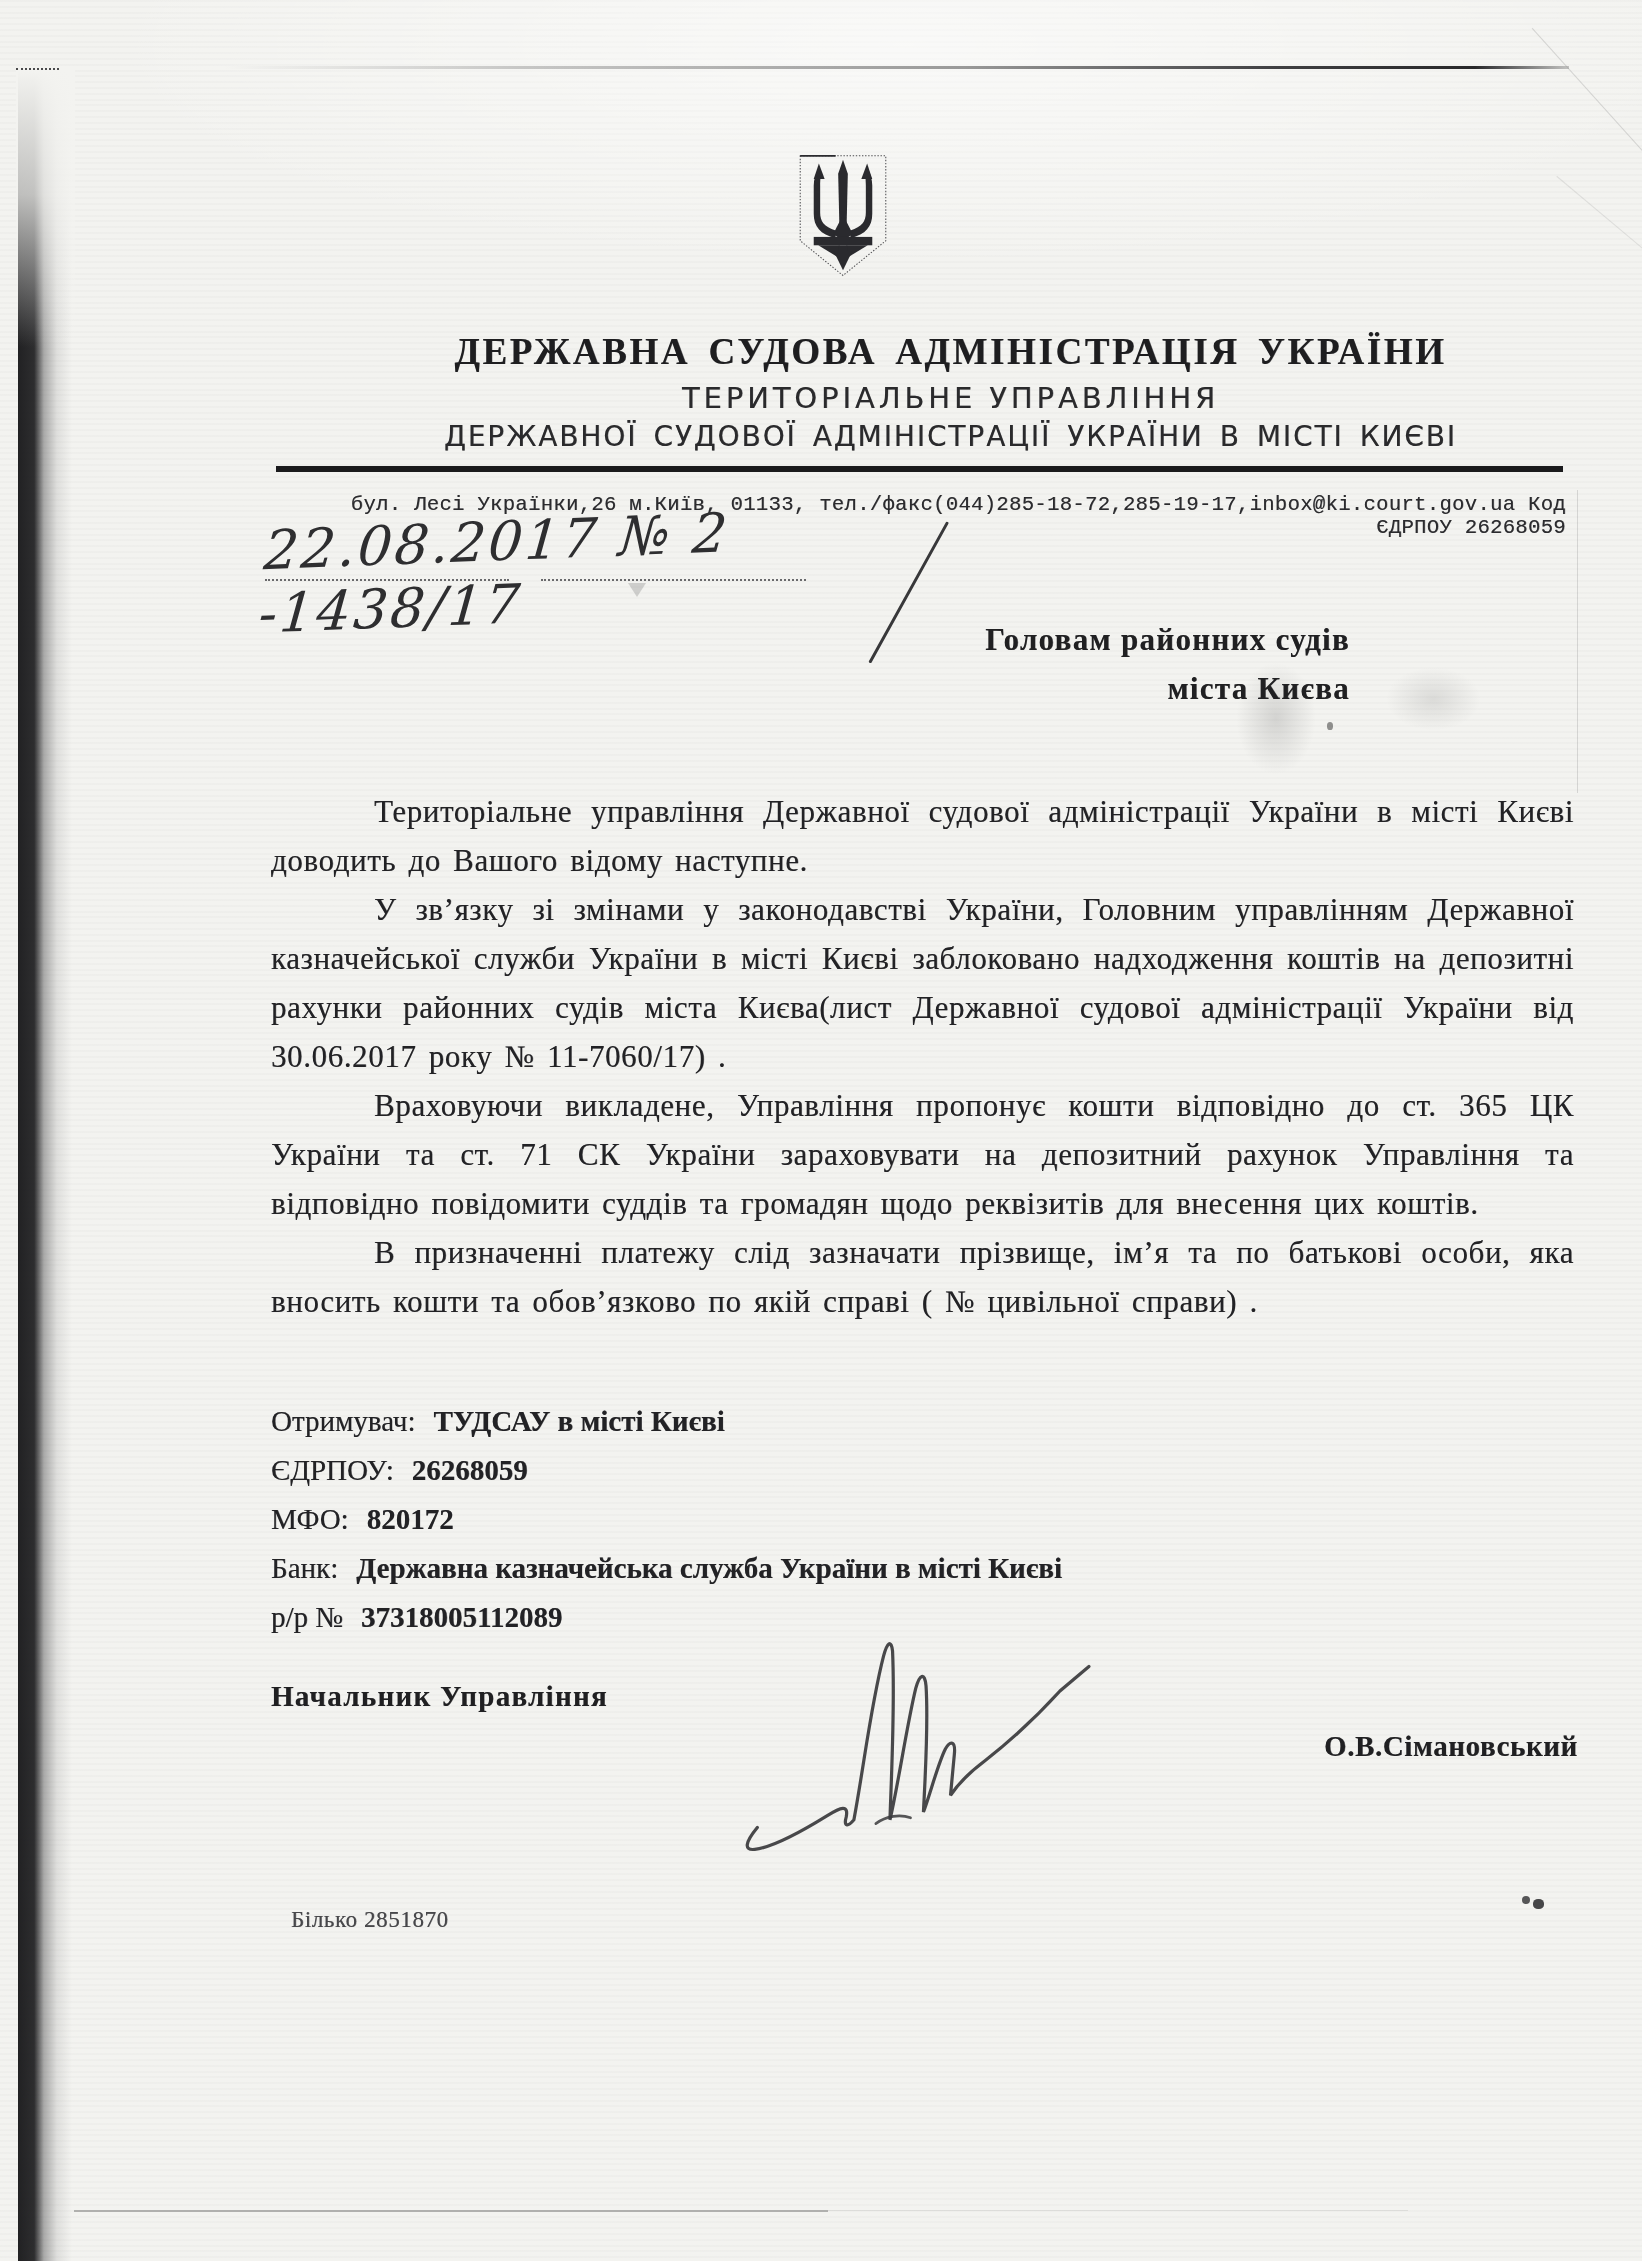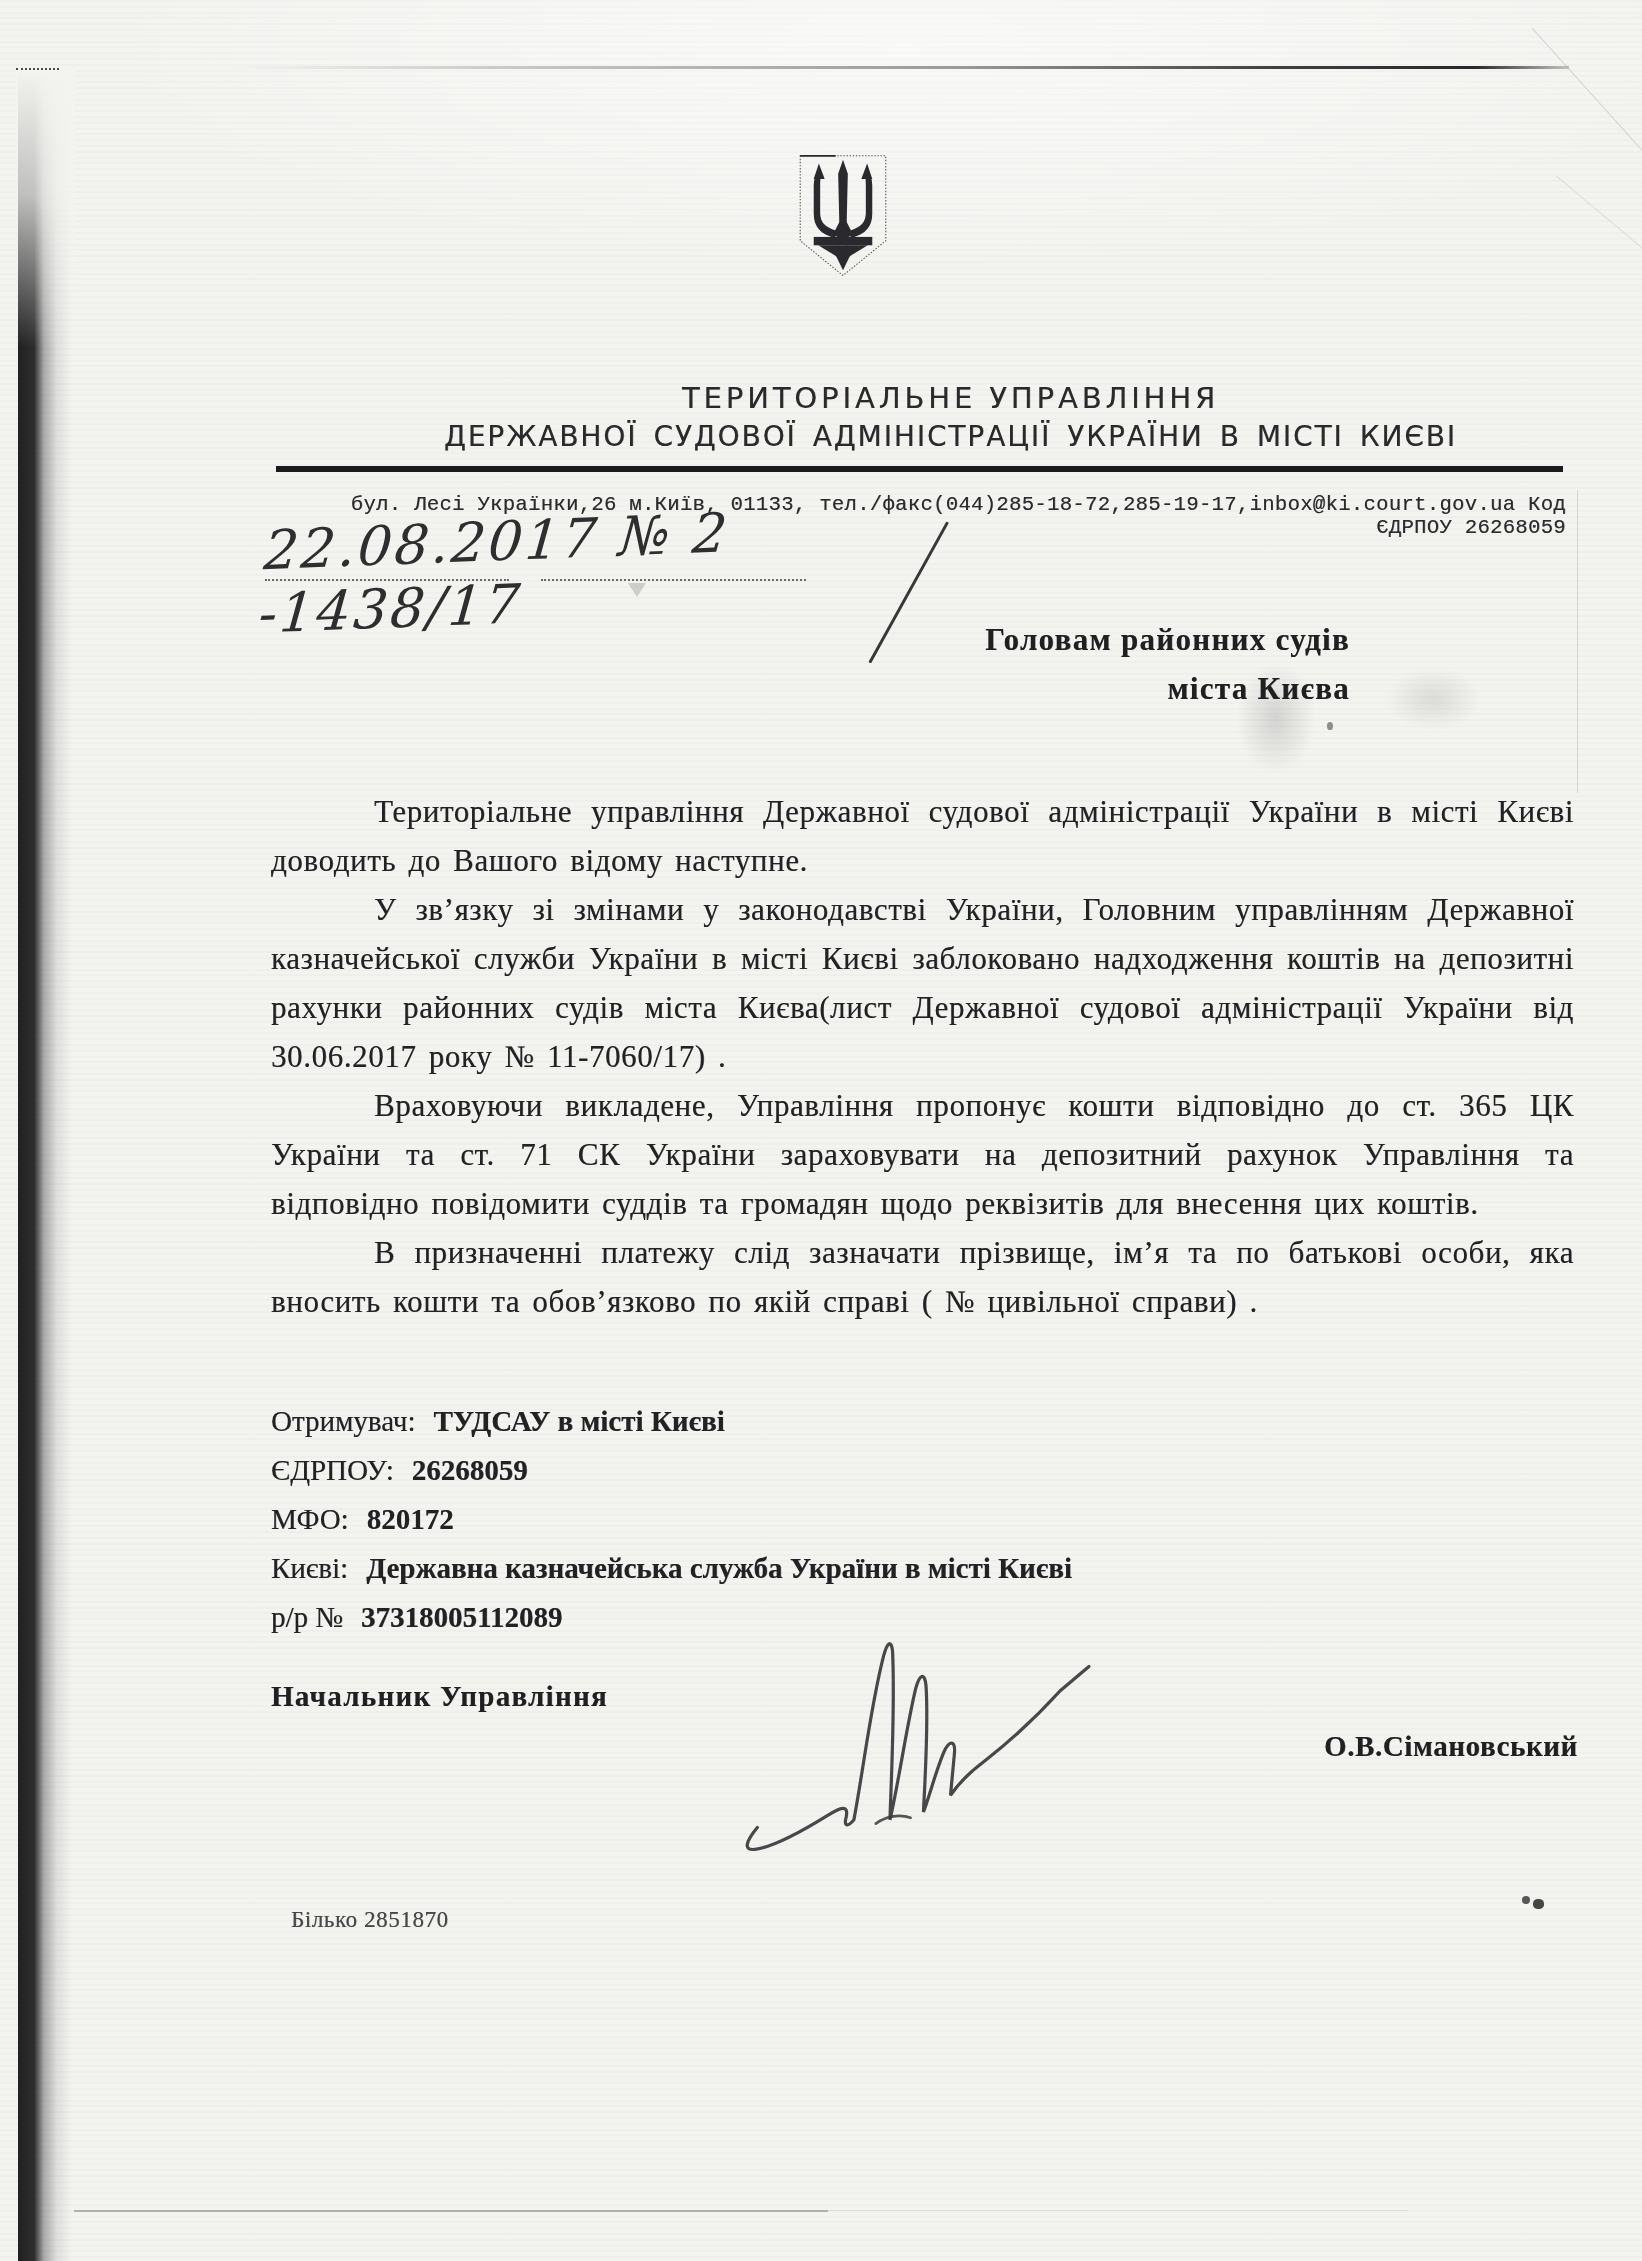--- a/index.html
+++ b/index.html
@@ -121,20 +121,21 @@
       <polygon points="109,16 117,40 100,40"></polygon>
       <polygon points="71.5,96 56,126 66,132 77,132 87,126"></polygon>
       <rect x="26" y="130" width="91" height="13"></rect>
       <path d="M33,143 L66,163 L66,143 Z"></path>
       <path d="M110,143 L77,163 L77,143 Z"></path>
       <rect x="65" y="143" width="13" height="22"></rect>
       <polygon points="71.5,182 57,152 86,152"></polygon>
     </g>
   </svg>
 
+  <div class="abs org-title scan-text">ДЕРЖАВНА СУДОВА АДМІНІСТРАЦІЯ УКРАЇНИ</div>
   <div class="abs org-sub2 scan-text">ДЕРЖАВНОЇ СУДОВОЇ  АДМІНІСТРАЦІЇ  УКРАЇНИ В МІСТІ КИЄВІ</div>
   <div class="abs org-sub1 scan-text">ТЕРИТОРІАЛЬНЕ УПРАВЛІННЯ</div>
   <div class="abs rule"></div>
   <div class="abs contact scan-text">бул. Лесі Українки,26 м.Київ, 01133, тел./факс(044)285-18-72,285-19-17,inbox@ki.court.gov.ua Код ЄДРПОУ 26268059</div>
 
   <div class="abs handwriting">22.08.2017 № 2 -1438/17</div>
   <div class="abs ref-underline-a"></div>
   <div class="abs ref-underline-b"></div>
   <div class="abs hand-slash"></div>
 
@@ -147,21 +148,21 @@
     <p>Територіальне управління Державної судової адміністрації України в місті Києві  доводить до Вашого відому  наступне.</p>
     <p>У зв’язку зі змінами у законодавстві України,  Головним управлінням Державної казначейської служби України в місті Києві  заблоковано надходження коштів на депозитні рахунки районних судів міста Києва(лист Державної судової адміністрації України від 30.06.2017 року № 11-7060/17) .</p>
     <p>Враховуючи викладене, Управління пропонує кошти відповідно до ст. 365 ЦК України та ст. 71 СК України зараховувати на депозитний рахунок Управління та відповідно повідомити суддів та громадян щодо реквізитів для внесення цих коштів.</p>
     <p>В призначенні платежу слід  зазначати прізвище, ім’я та по батькові особи, яка вносить кошти та обов’язково по якій справі ( № цивільної справи) .</p>
   </div>
 
   <div class="abs requisites scan-text">
     <div><span>Отримувач:</span><span class="gap"></span><span class="val">ТУДСАУ в місті Києві</span></div>
     <div><span>ЄДРПОУ:</span><span class="gap"></span><span class="val">26268059</span></div>
     <div><span>МФО:</span><span class="gap"></span><span class="val">820172</span></div>
-    <div><span>Києві:</span><span class="gap"></span><span class="val">Державна казначейська служба України в місті Києві</span></div>
+    <div><span>Банк:</span><span class="gap"></span><span class="val">Державна казначейська служба України в місті Києві</span></div>
     <div><span>р/р №</span><span class="gap"></span><span class="val">37318005112089</span></div>
   </div>
 
   <div class="abs sig-position scan-text">Начальник Управління</div>
   <svg class="abs sig-svg" viewBox="0 0 660 380">
     <path d="M30,308 C12,330 8,344 26,342 C52,339 96,316 138,290 C160,276 172,272 168,292 C164,306 170,308 180,296
              C196,210 206,120 226,42 C232,20 238,16 240,34 C244,120 238,230 236,296
              C248,246 262,150 276,92 C282,70 290,66 292,88 C296,150 290,240 288,284
              C298,258 310,210 322,186 C330,172 338,174 336,194 L330,258
              C342,240 360,222 384,204 C420,176 458,142 500,96 L545,58" fill="none" stroke="#3a3a3c" stroke-width="5" stroke-linecap="round" opacity="0.92"></path>

